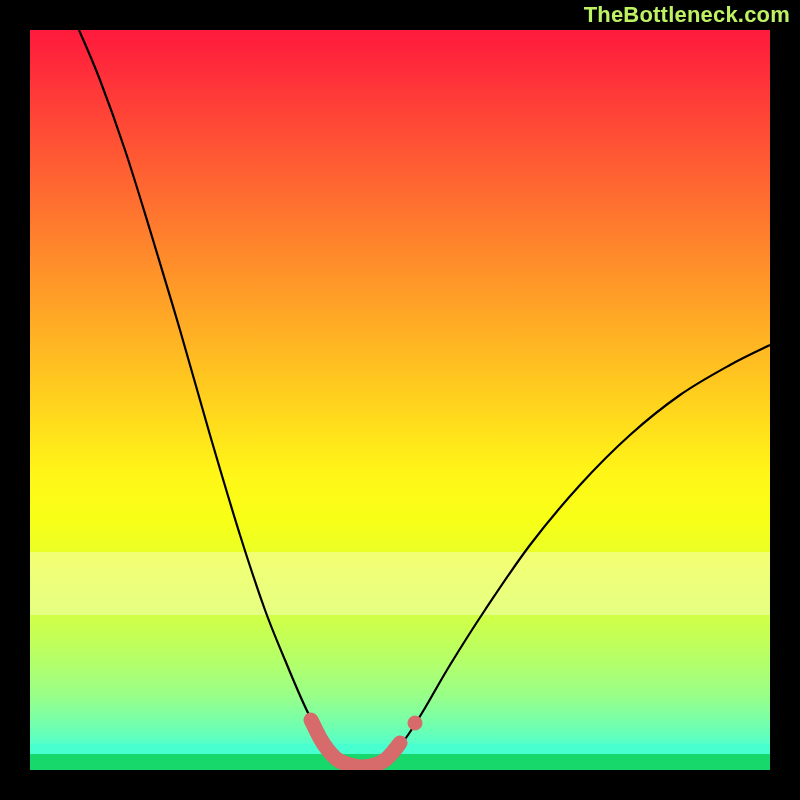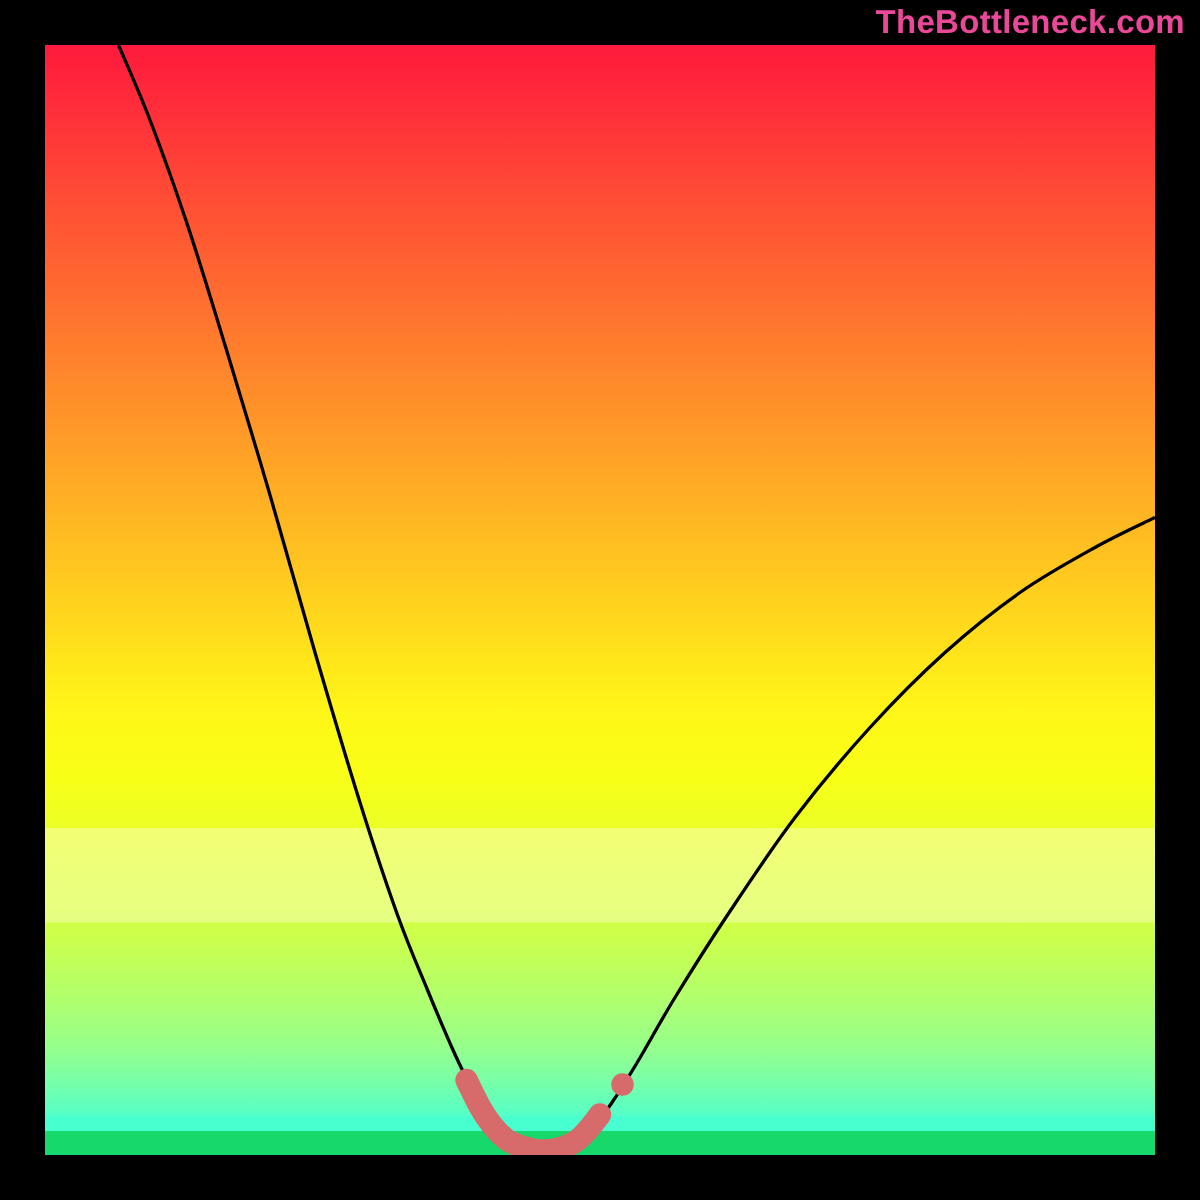--- a/index.html
+++ b/index.html
@@ -15,21 +15,21 @@
     position: absolute;
     top: 0; left: 0;
     width: 800px;
     height: 800px;
     background: #000;
   }
   .watermark {
     position: absolute;
     top: 2px;
     right: 10px;
-    color: #ec4899;
+    color: #bef264;
     font-size: 22px;
     font-weight: 600;
     letter-spacing: 0.2px;
     z-index: 50;
   }
   .plot {
     position: absolute;
     top: 30px;
     left: 30px;
     width: 740px;

